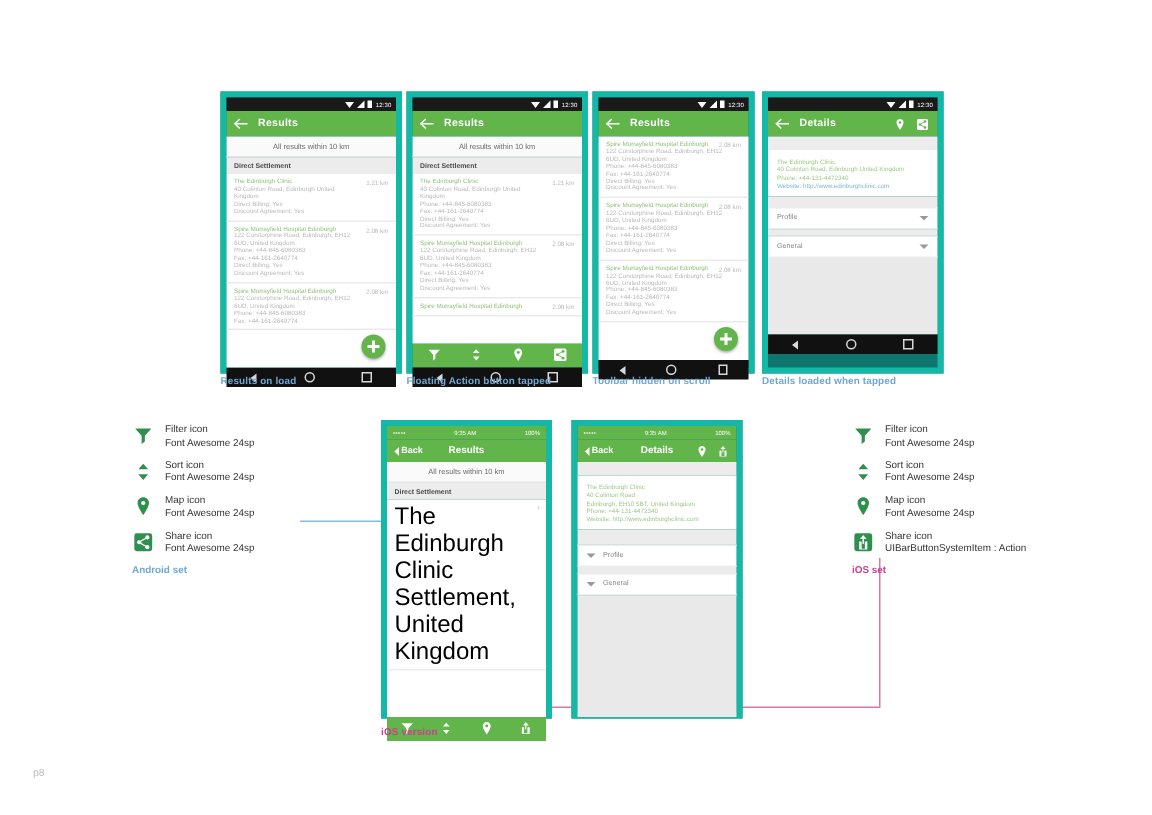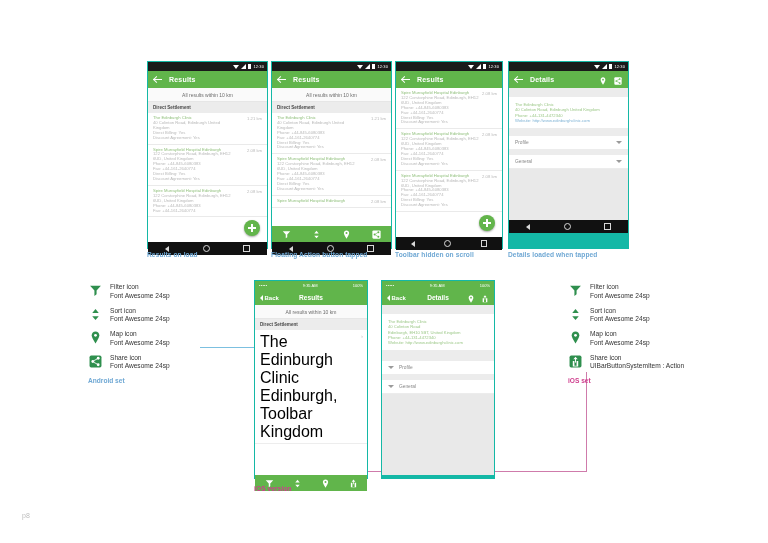--- a/index.html
+++ b/index.html
@@ -5,21 +5,21 @@
   html,body{margin:0;padding:0;}
   body{
     width:768px;height:543px;background:#ffffff;
     font-family:"Liberation Sans",sans-serif;
     -webkit-font-smoothing:antialiased;
     overflow:hidden;position:relative;
   }
   .canvas{position:absolute;left:0;top:0;width:768px;height:543px;}
 
   
-  .phone{position:absolute;background:#14b8a6;border:1px solid #14b8a6;box-sizing:border-box;}
+  .phone{position:absolute;background:#0f766e;border:4px solid #14b8a6;box-sizing:border-box;}
   .statusbar{height:9px;background:#1a1a1a;display:flex;align-items:center;justify-content:flex-end;padding-right:3px;gap:2px;}
   .sb-wifi{width:0;height:0;border-left:3px solid transparent;border-right:3px solid transparent;border-top:4px solid #fff;}
   .sb-sig{width:0;height:0;border-left:5px solid transparent;border-bottom:5px solid #fff;}
   .sb-bat{width:3px;height:5px;background:#fff;}
   .sb-time{color:#fff;font-size:4px;line-height:5px;letter-spacing:.1px;}
 
   .appbar{height:17px;background:#61b54b;display:flex;align-items:center;padding:0 6px;gap:7px;color:#fff;}
   .appbar-title{font-size:7px;font-weight:bold;letter-spacing:.2px;}
   .back-arrow{width:8px;height:8px;position:relative;flex:none;}
   .back-arrow:before{content:"";position:absolute;left:0;top:3.4px;width:8px;height:1.3px;background:#fff;}
@@ -357,21 +357,21 @@
     </div>
     <div class="subhead">
       <span>All results within 10 km</span>
     </div>
     <div class="section-hd">
       <span>Direct Settlement</span>
     </div>
     <div class="listwrap" style="height:145px;">
       <div class="ios-litem">
         <div class="rowsplit"><span class="nm">The Edinburgh Clinic</span></div>
-        <div class="ln">Edinburgh, Toolbar Kingdom</div>
+        <div class="ln">Settlement, United Kingdom</div>
 
         <span class="disc">›</span>
       </div>
 
     </div>
     <div class="toolbar-green">
       <span class="ic">
         <svg width="9" height="9" viewBox="0 0 24 24">
             <path d="M2 3h20l-8 9v7l-4 3v-10z" fill="#ffffff"></path>
           </svg>

